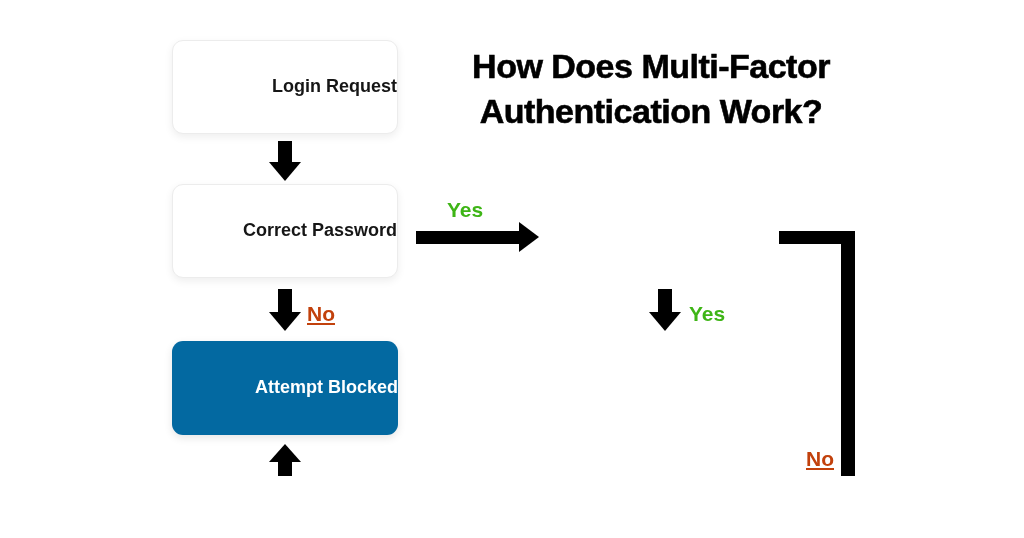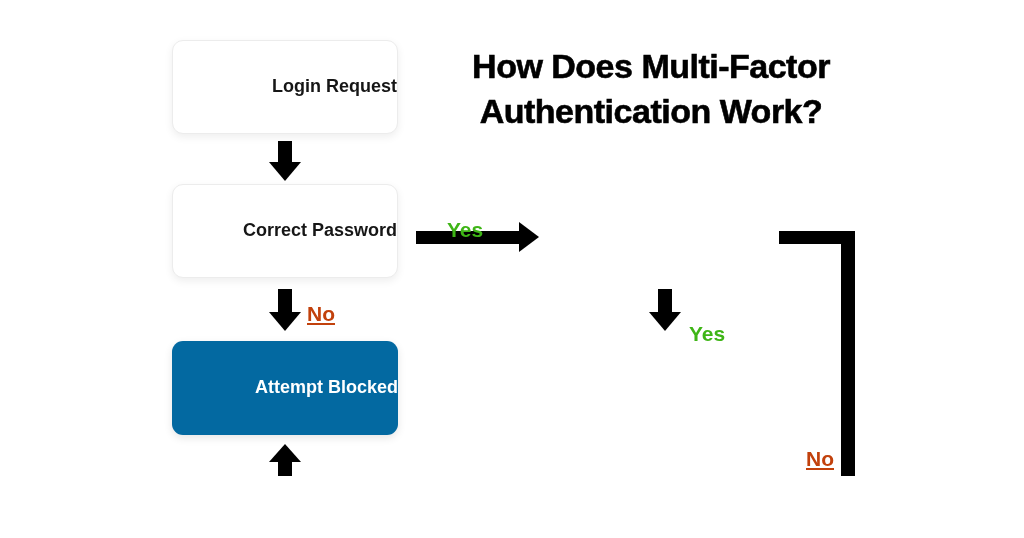--- a/index.html
+++ b/index.html
@@ -70,21 +70,21 @@
     border-right: 16px solid transparent;
     border-bottom: 18px solid #000000;
   }
 
   .edge-label {
     position: absolute;
     font-size: 21px;
     font-weight: 700;
     line-height: 1;
   }
-  .edge-label.green { color: #3eb516; margin-top: 20px; }
+  .edge-label.green { color: #3eb516; }
   .edge-label.red   { color: #c2410c; text-decoration: underline; }
 </style>
 </head>
 <body>
 
 <div class="canvas">
 
   <h1 class="title">How Does Multi-Factor
 Authentication Work?</h1>
 

